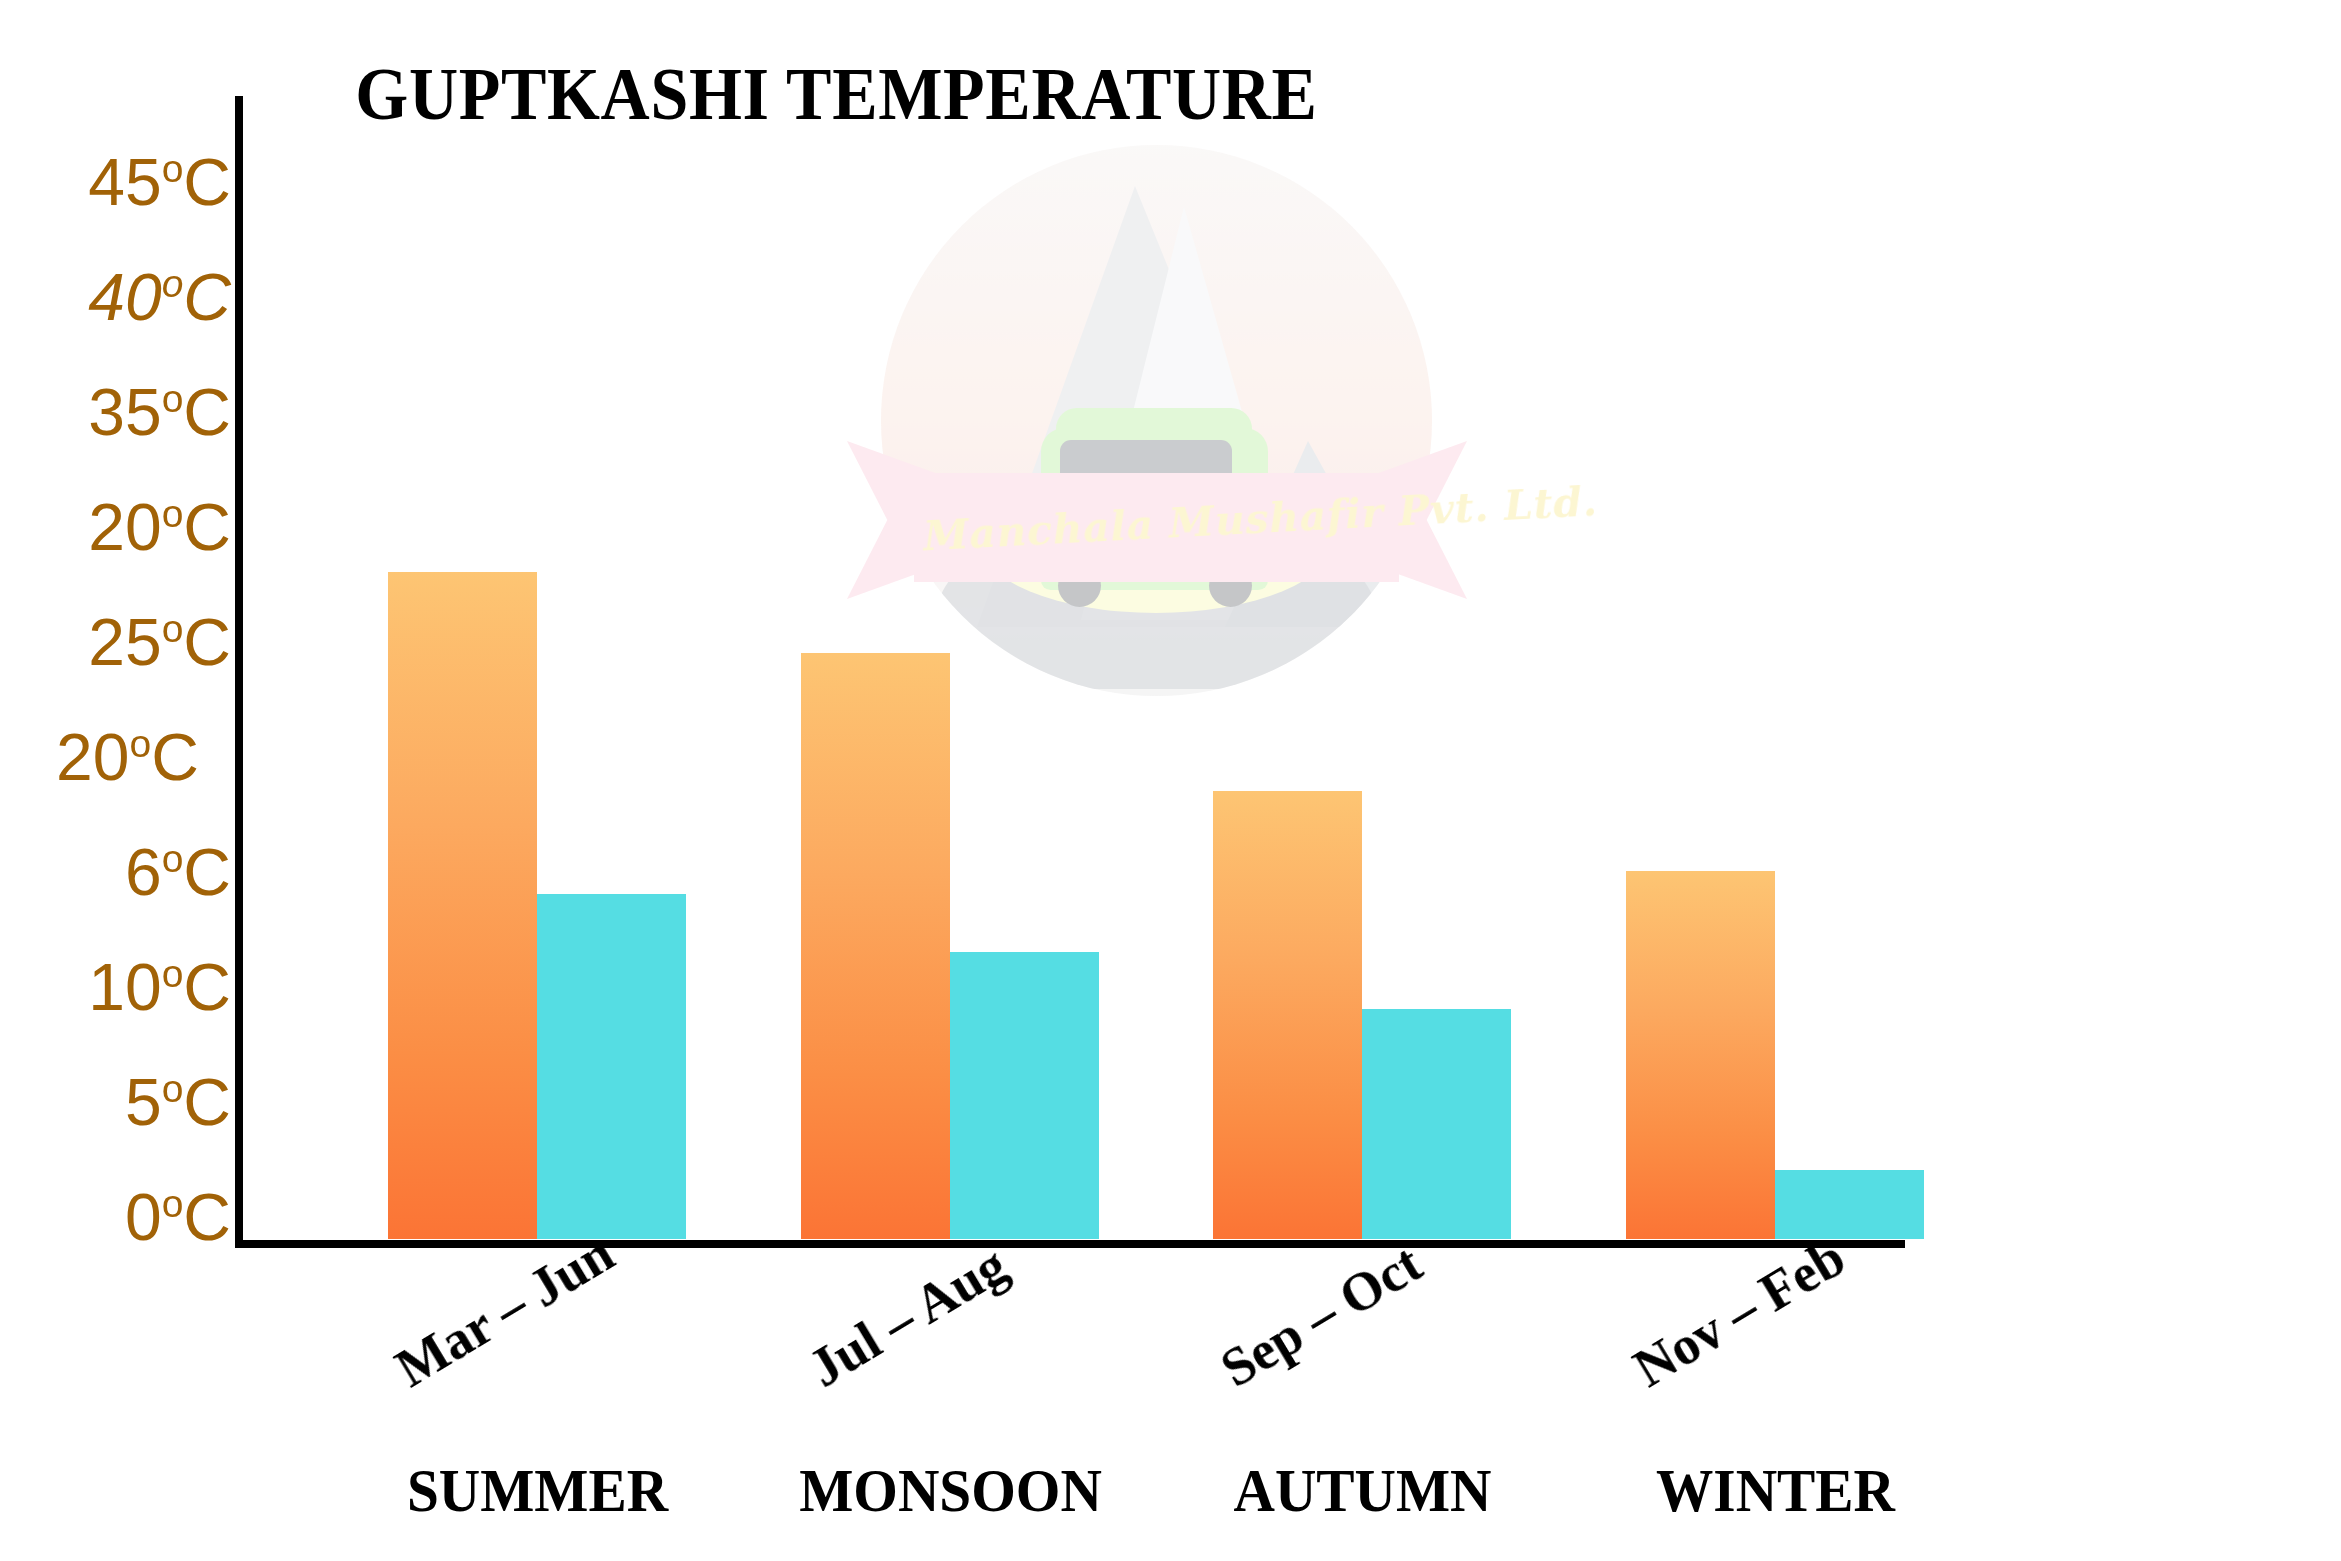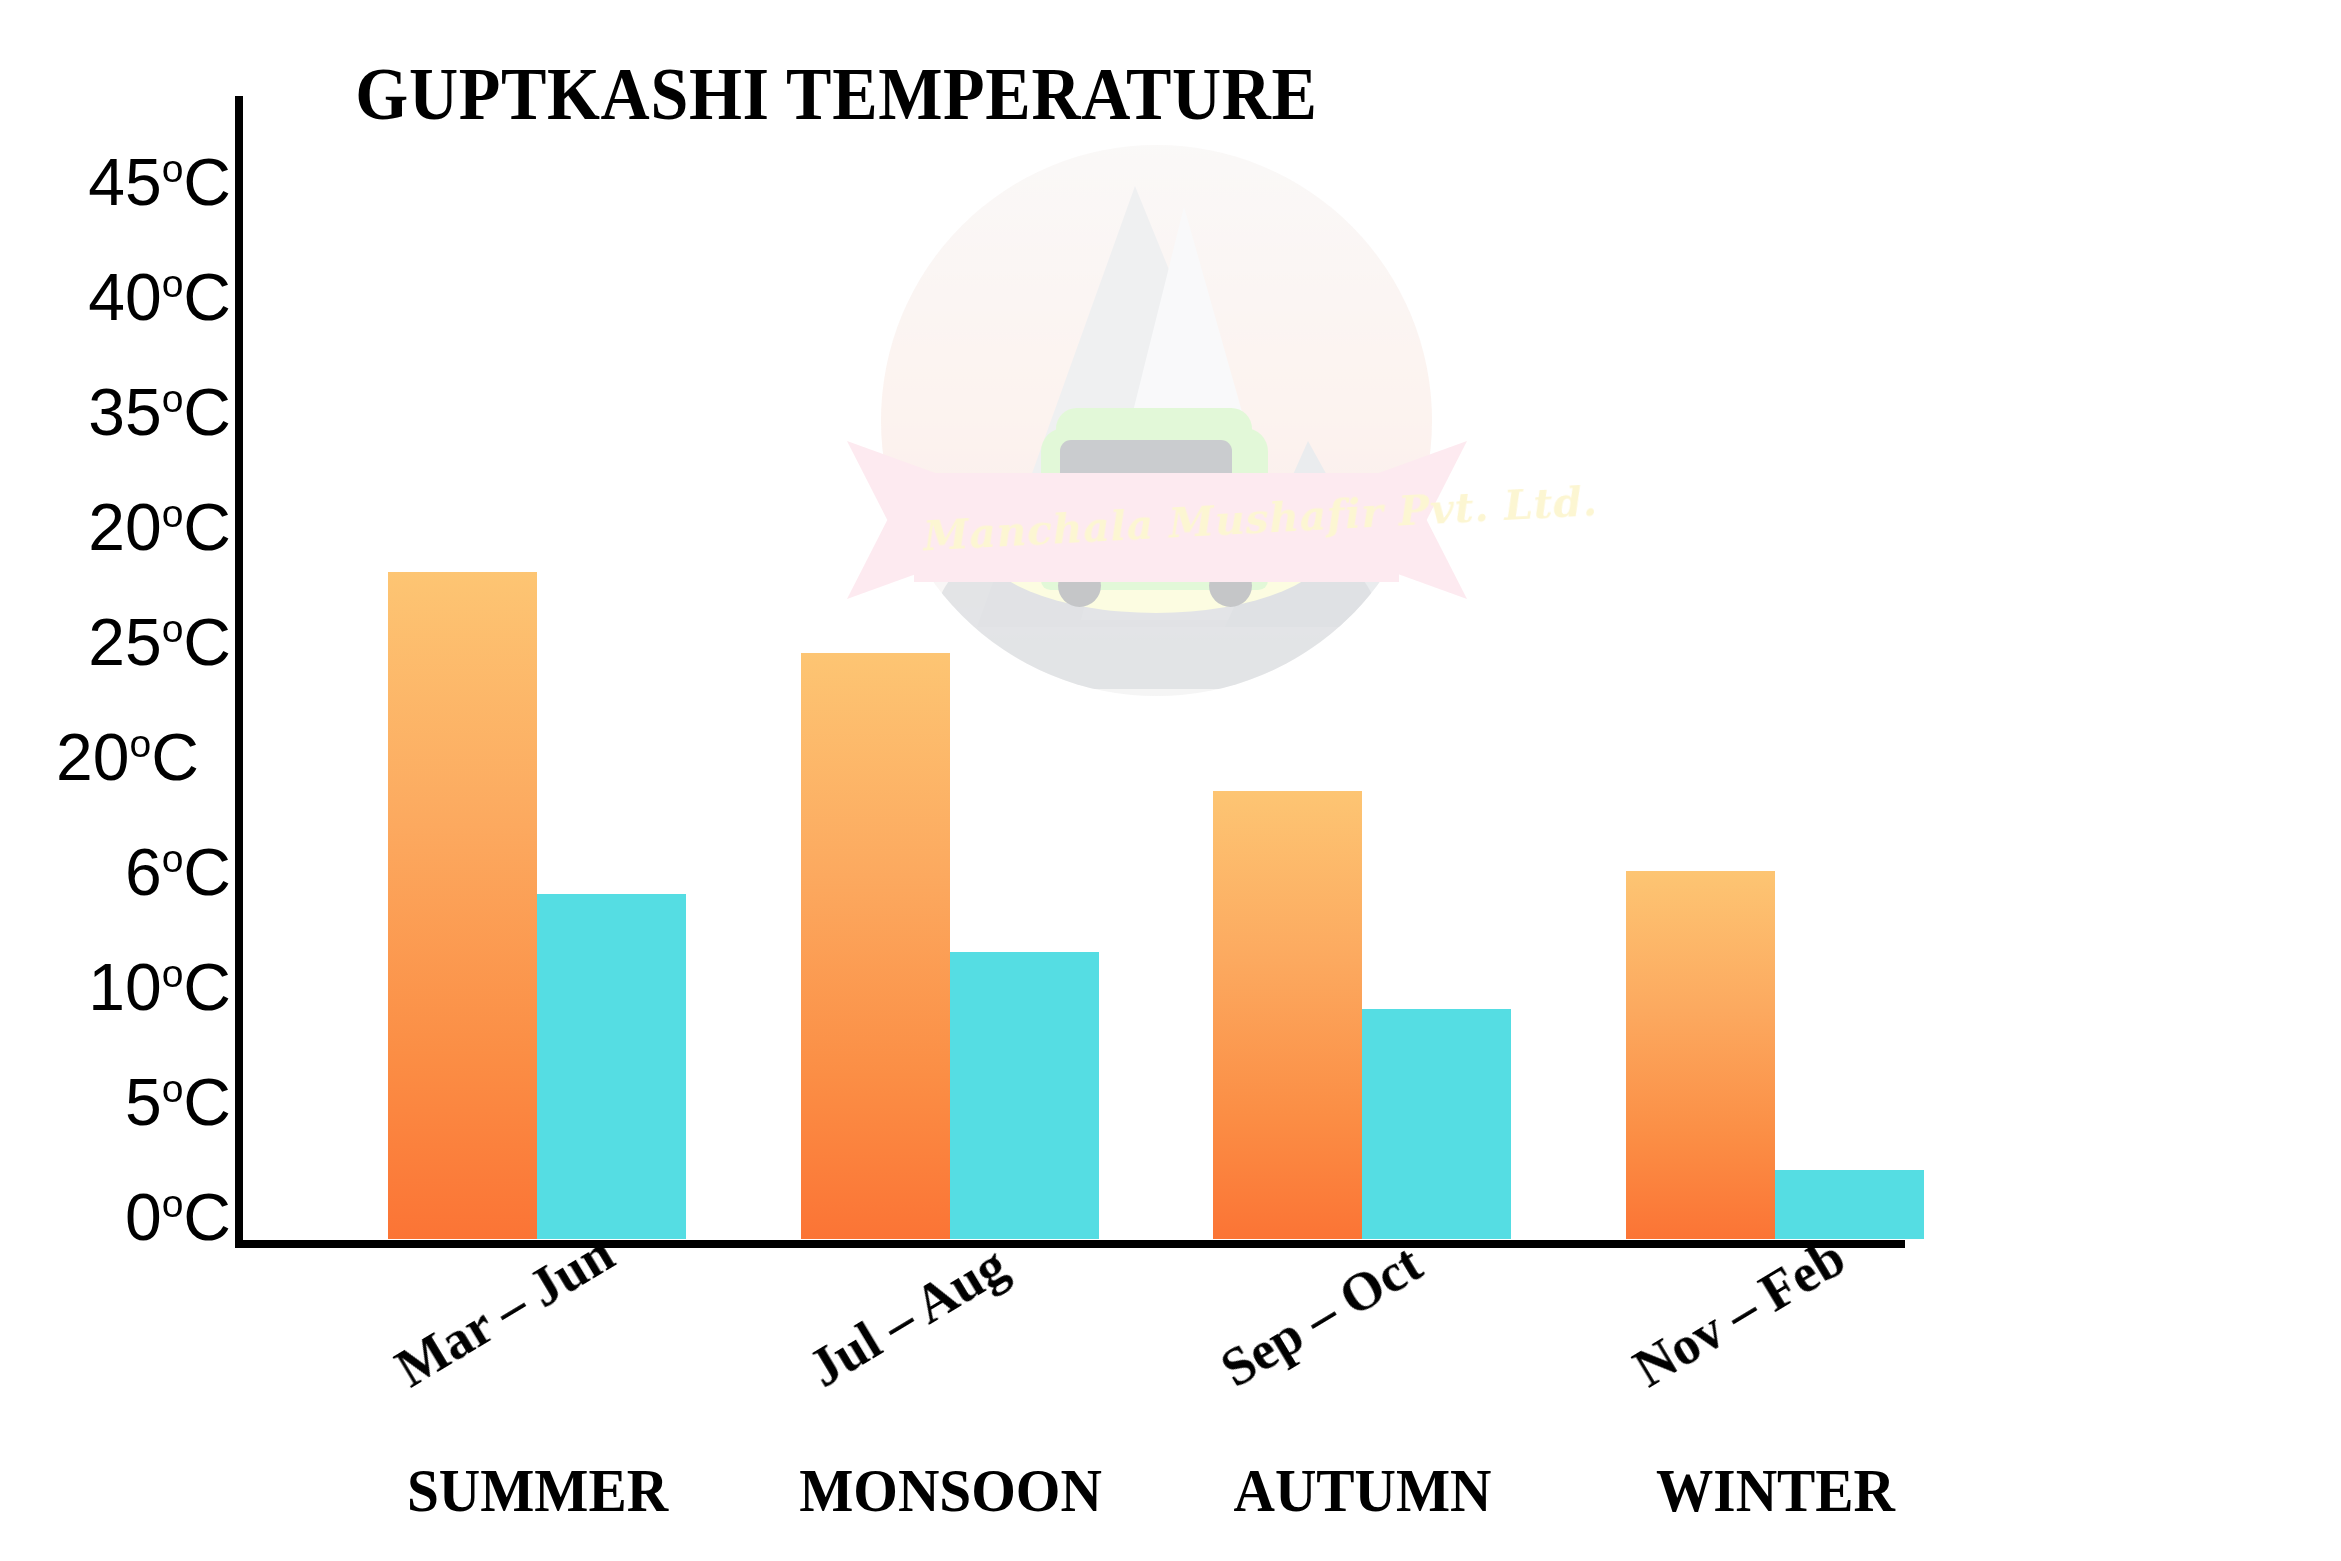--- a/index.html
+++ b/index.html
@@ -225,21 +225,21 @@
 
   
   .y-tick {
     position: absolute;
     right: 2111px; 
     width: 207px;
     text-align: right;
     font-family: "Liberation Sans", sans-serif;
     font-size: 66px;
     line-height: 66px;
-    color: #000000;
+    color: #a16207;
     white-space: nowrap;
   }
   .y-tick .deg {
     font-size: 39px;
     vertical-align: 23.4px;
     letter-spacing: 0;
   }
 
   
   #plot-area {
@@ -359,21 +359,21 @@
       <div class="band"></div>
       <div class="wm-text">Manchala Mushafir Pvt. Ltd.</div>
     </div>
   </div>
 
   <div id="y-axis-line"></div>
   <div id="x-axis-line"></div>
 
   <div id="y-ticks">
       <div class="y-tick" style="top: 136px;"><span>45</span><span class="deg">o</span><span>C</span></div>
-      <div class="y-tick" style="top: 251px;"><span>40</span><span class="deg">o</span><span>C</span></div>
+      <div class="y-tick" style="top: 251px; font-style: italic;"><span>40</span><span class="deg">o</span><span>C</span></div>
       <div class="y-tick" style="top: 366px;"><span>35</span><span class="deg">o</span><span>C</span></div>
       <div class="y-tick" style="top: 481px;"><span>20</span><span class="deg">o</span><span>C</span></div>
       <div class="y-tick" style="top: 596px; text-align: right;"><span>25</span><span class="deg">o</span><span>C</span></div>
       <div class="y-tick" style="top: 711px; text-align: center;"><span>20</span><span class="deg">o</span><span>C</span></div>
       <div class="y-tick" style="top: 826px;"><span>6</span><span class="deg">o</span><span>C</span></div>
       <div class="y-tick" style="top: 941px;"><span>10</span><span class="deg">o</span><span>C</span></div>
       <div class="y-tick" style="top: 1056px;"><span>5</span><span class="deg">o</span><span>C</span></div>
       <div class="y-tick" style="top: 1171px;"><span>0</span><span class="deg">o</span><span>C</span></div>
     </div>
 

